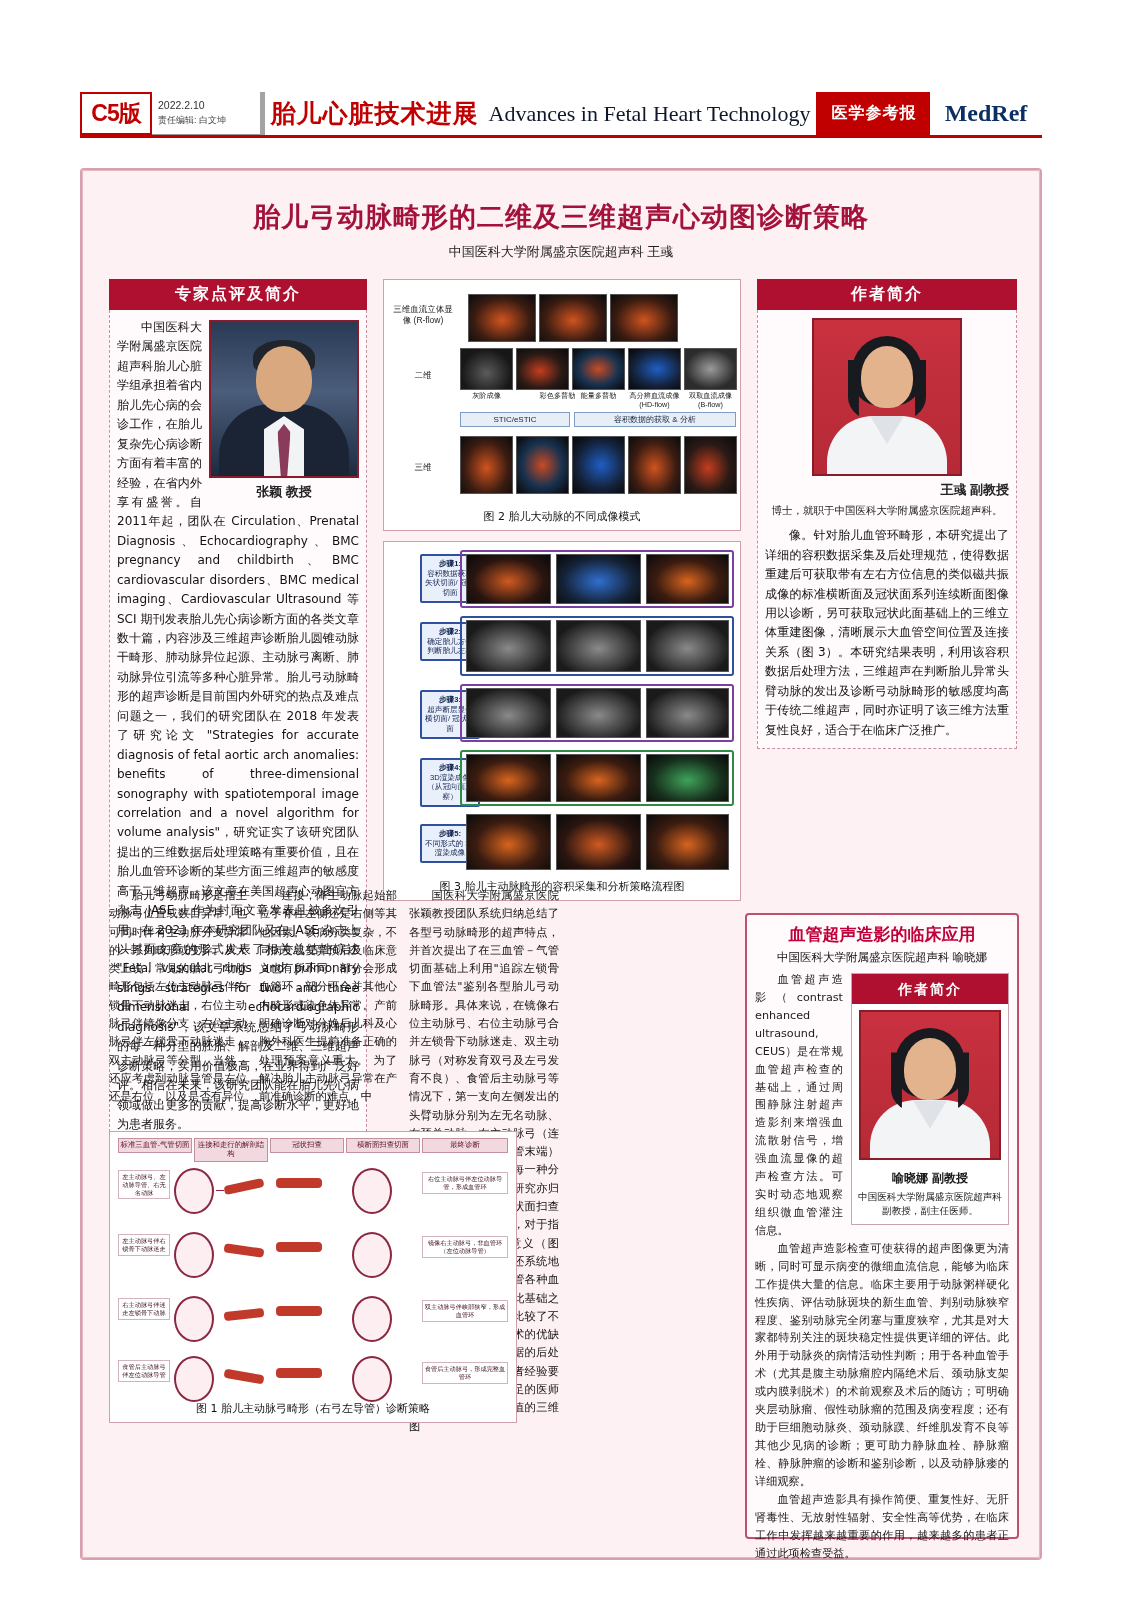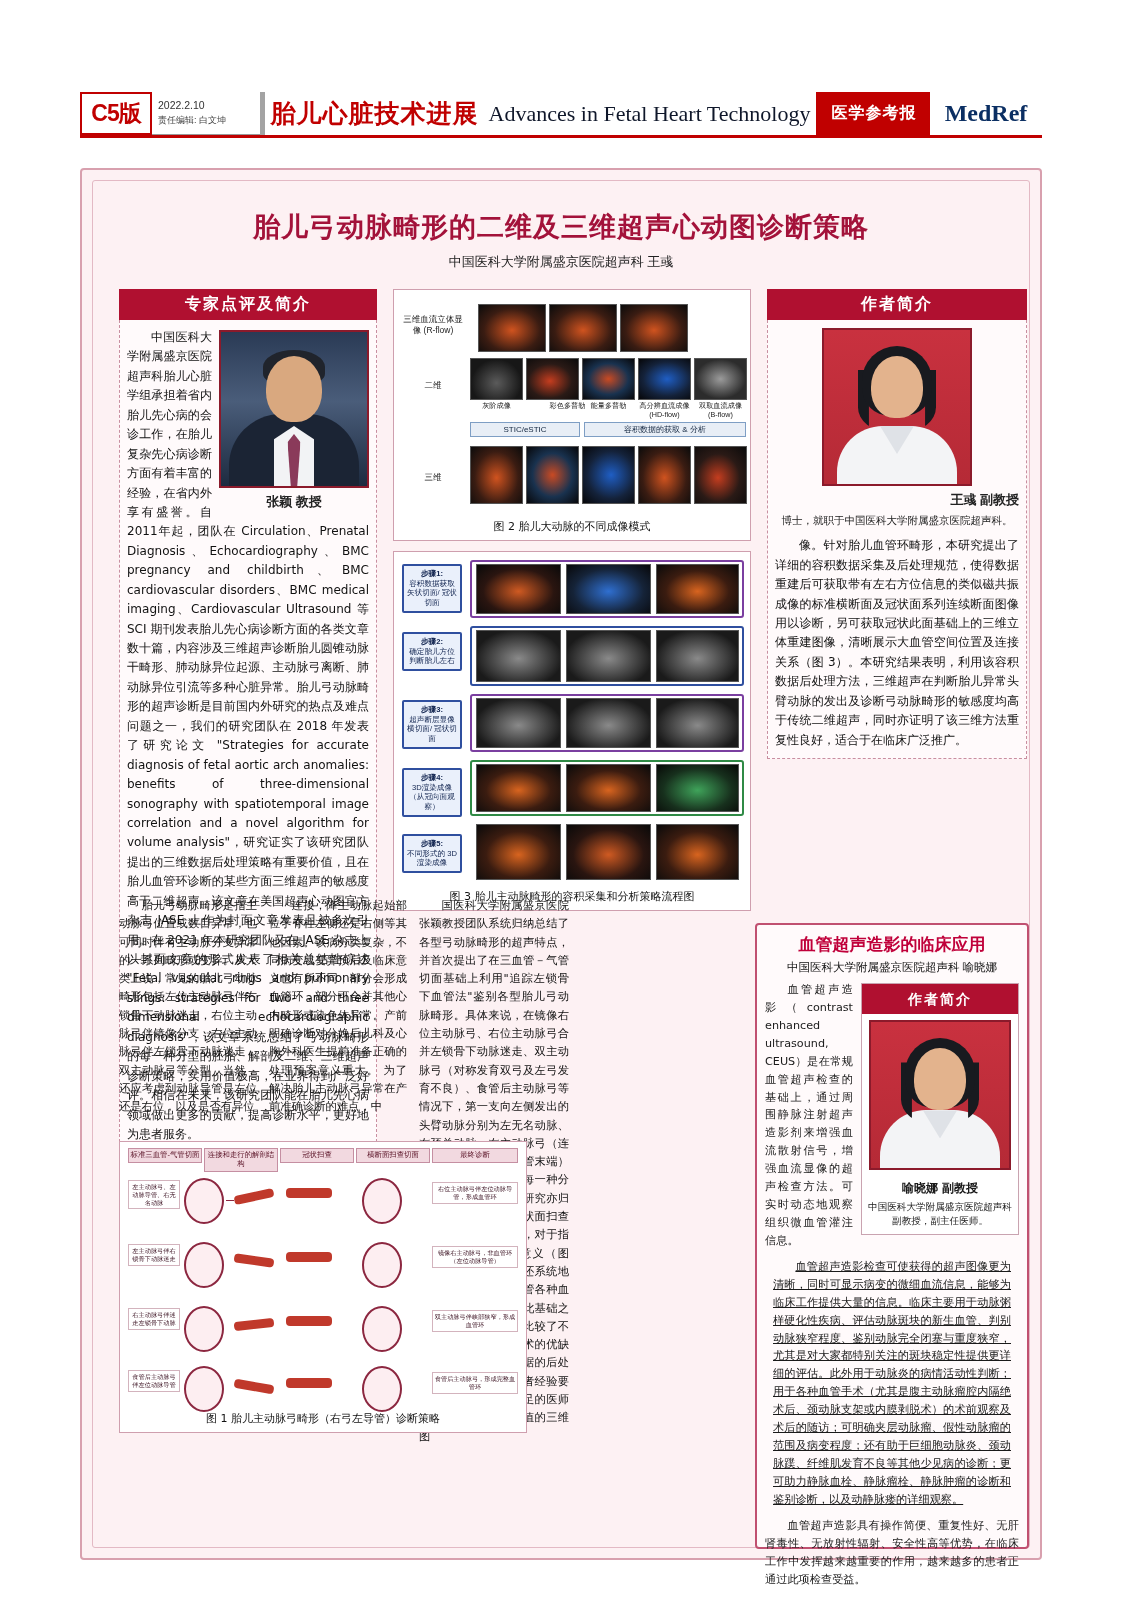--- a/index.html
+++ b/index.html
@@ -75,21 +75,21 @@
   }
 
   
   .poster {
     position: absolute;
     left: 80px; top: 168px;
     width: 962px; height: 1392px;
     background: #fdf1f3;
     border: 2px solid #d8a0ae;
     border-radius: 4px;
-    padding: 10px;
+    padding: 0;
   }
   .poster-inner {
     width: 100%; height: 100%;
     border: 1px solid #e3b9c4;
     border-radius: 3px;
     position: relative;
     background: #fdf1f3;
   }
 
   .poster-title {
@@ -251,20 +251,21 @@
     position: absolute;
     width: 60px;
     border: 2px solid #2f4f9f;
     background: #eaf0fb;
     font-size: 7.6px;
     color: #10234f;
     text-align: center;
     line-height: 1.28;
     padding: 3px 2px;
     border-radius: 2px;
+    margin-left: 28px;
   }
   .f3 .img {
     position: absolute;
     border: 1px solid #555;
     background: radial-gradient(ellipse at 50% 55%, #8a8a8a 0%, #1a1a1a 75%);
   }
   .f3 .img.c { background: radial-gradient(ellipse at 50% 55%, #cf5a22 0%, #2a1510 60%, #090909 100%); }
   .f3 .img.b { background: radial-gradient(ellipse at 50% 55%, #2f6fd0 0%, #152338 60%, #070709 100%); }
   .f3 .img.g { background: radial-gradient(ellipse at 50% 55%, #3fa35a 0%, #17301d 60%, #070907 100%); }
   .f3 .img.v { background: radial-gradient(ellipse at 50% 55%, #d8641f 0%, #3b1c10 55%, #0a0a0a 100%); }
@@ -598,20 +599,20 @@
                 <div class="collar"></div>
                 <div class="hair2"></div>
                 <div class="hair"></div>
                 <div class="face"></div>
               </div>
             </div>
             <div class="nm">喻晓娜  副教授</div>
             <div class="ds">中国医科大学附属盛京医院超声科副教授，副主任医师。</div>
           </div>
           <p style="margin:0;text-indent:2em;">血管超声造影（contrast enhanced ultrasound, CEUS）是在常规血管超声检查的基础上，通过周围静脉注射超声造影剂来增强血流散射信号，增强血流显像的超声检查方法。可实时动态地观察组织微血管灌注信息。</p>
-          <p style="margin:8px;text-indent:2em;text-decoration:underline;">血管超声造影检查可使获得的超声图像更为清晰，同时可显示病变的微细血流信息，能够为临床工作提供大量的信息。临床主要用于动脉粥样硬化性疾病、评估动脉斑块的新生血管、判别动脉狭窄程度、鉴别动脉完全闭塞与重度狭窄，尤其是对大家都特别关注的斑块稳定性提供更详细的评估。此外用于动脉炎的病情活动性判断；用于各种血管手术（尤其是腹主动脉瘤腔内隔绝术后、颈动脉支架或内膜剥脱术）的术前观察及术后的随访；可明确夹层动脉瘤、假性动脉瘤的范围及病变程度；还有助于巨细胞动脉炎、颈动脉蹼、纤维肌发育不良等其他少见病的诊断；更可助力静脉血栓、静脉瘤栓、静脉肿瘤的诊断和鉴别诊断，以及动静脉瘘的详细观察。</p>
+          <p style="margin:0;text-indent:2em;">血管超声造影检查可使获得的超声图像更为清晰，同时可显示病变的微细血流信息，能够为临床工作提供大量的信息。临床主要用于动脉粥样硬化性疾病、评估动脉斑块的新生血管、判别动脉狭窄程度、鉴别动脉完全闭塞与重度狭窄，尤其是对大家都特别关注的斑块稳定性提供更详细的评估。此外用于动脉炎的病情活动性判断；用于各种血管手术（尤其是腹主动脉瘤腔内隔绝术后、颈动脉支架或内膜剥脱术）的术前观察及术后的随访；可明确夹层动脉瘤、假性动脉瘤的范围及病变程度；还有助于巨细胞动脉炎、颈动脉蹼、纤维肌发育不良等其他少见病的诊断；更可助力静脉血栓、静脉瘤栓、静脉肿瘤的诊断和鉴别诊断，以及动静脉瘘的详细观察。</p>
           <p style="margin:0;text-indent:2em;">血管超声造影具有操作简便、重复性好、无肝肾毒性、无放射性辐射、安全性高等优势，在临床工作中发挥越来越重要的作用，越来越多的患者正通过此项检查受益。</p>
         </div>
       </div>
 
     </div>
   </div>
 </div>
 
 </body></html>

